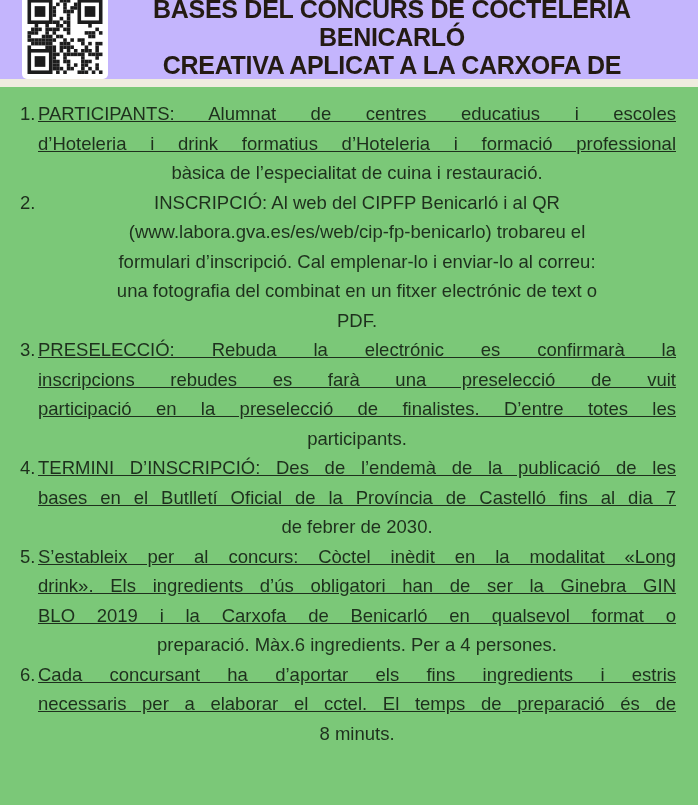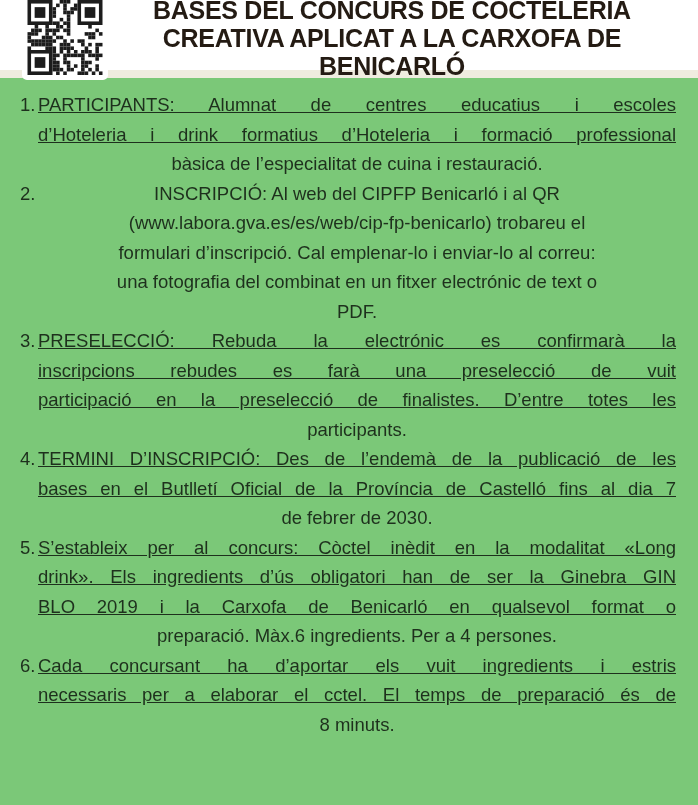--- a/index.html
+++ b/index.html
@@ -1,24 +1,24 @@
 <!DOCTYPE html>
 <html><head>
 <meta charset="utf-8">
 <style>
   * { margin: 0; padding: 0; box-sizing: border-box; }
   html, body { background: #888; }
   body { width: 698px; height: 805px; font-family: "Liberation Sans", sans-serif; }
   .page { width: 698px; height: 805px; overflow: hidden; background: #7bc878; }
 
   .header {
-    height: 70px;
-    background: #ffffff;
+    height: 79px;
+    background: #c4b5fd;
     display: flex;
-    align-items: center;
+    align-items: flex-end;
   }
   .qr-box {
     flex: none;
     margin: 5px 0 0 22px;
     width: 86px; height: 85px;
     background: #ffffff;
     border-radius: 5px;
     padding: 5px;
   }
   .title {
@@ -211,22 +211,22 @@
           <rect x="40" y="80" width="4" height="4" fill="#1c1c1c"></rect>
           <rect x="56" y="80" width="4" height="4" fill="#1c1c1c"></rect>
           <rect x="60" y="80" width="4" height="4" fill="#1c1c1c"></rect>
           <rect x="64" y="80" width="4" height="4" fill="#1c1c1c"></rect>
           <rect x="72" y="80" width="4" height="4" fill="#1c1c1c"></rect>
           <rect x="80" y="80" width="4" height="4" fill="#1c1c1c"></rect>
         </svg>
     </div>
     <h1 class="title">
       <span class="tl">BASES DEL CONCURS DE COCTELERIA</span>
+      <span class="tl">BENICARLÓ</span>
       <span class="tl">CREATIVA APLICAT A LA CARXOFA DE</span>
-      <span class="tl">BENICARLÓ</span>
     </h1>
   </div>
 
   <div class="divider"></div>
 
   <main class="rules">
 
     <div class="item">
       <span class="num">1.</span>
       <div class="line j">PARTICIPANTS: Alumnat de centres educatius i escoles</div>
@@ -261,19 +261,19 @@
     <div class="item">
       <span class="num">5.</span>
       <div class="line j">S’estableix per al concurs: Còctel inèdit en la modalitat «Long</div>
       <div class="line j">drink». Els ingredients d’ús obligatori han de ser la Ginebra GIN</div>
       <div class="line j">BLO 2019 i la Carxofa de Benicarló en qualsevol format o</div>
       <div class="line">preparació. Màx.6 ingredients. Per a 4 persones.</div>
     </div>
 
     <div class="item">
       <span class="num">6.</span>
-      <div class="line j">Cada concursant ha d’aportar els vuit ingredients i estris</div>
+      <div class="line j">Cada concursant ha d’aportar els fins ingredients i estris</div>
       <div class="line j">necessaris per a elaborar el cctel.  El temps de preparació és de</div>
       <div class="line">8 minuts.</div>
     </div>
 
   </main>
 </div>
 
 </body></html>

